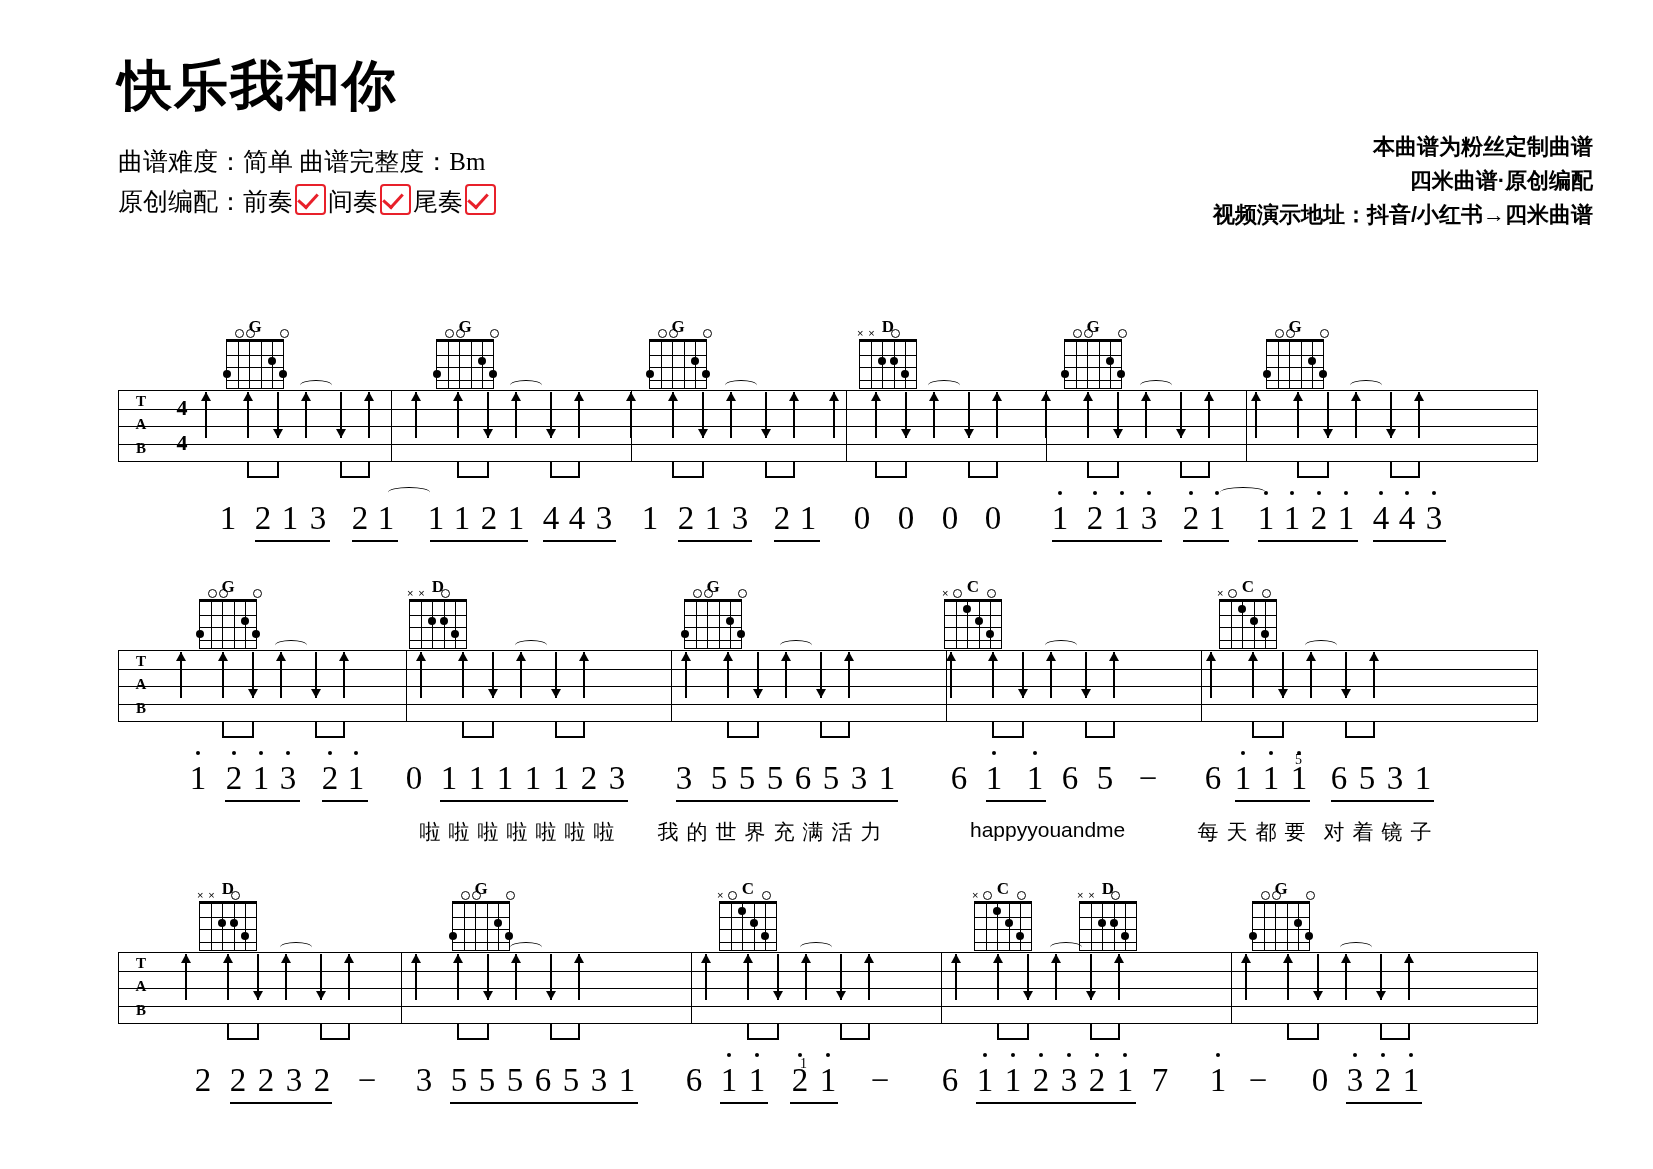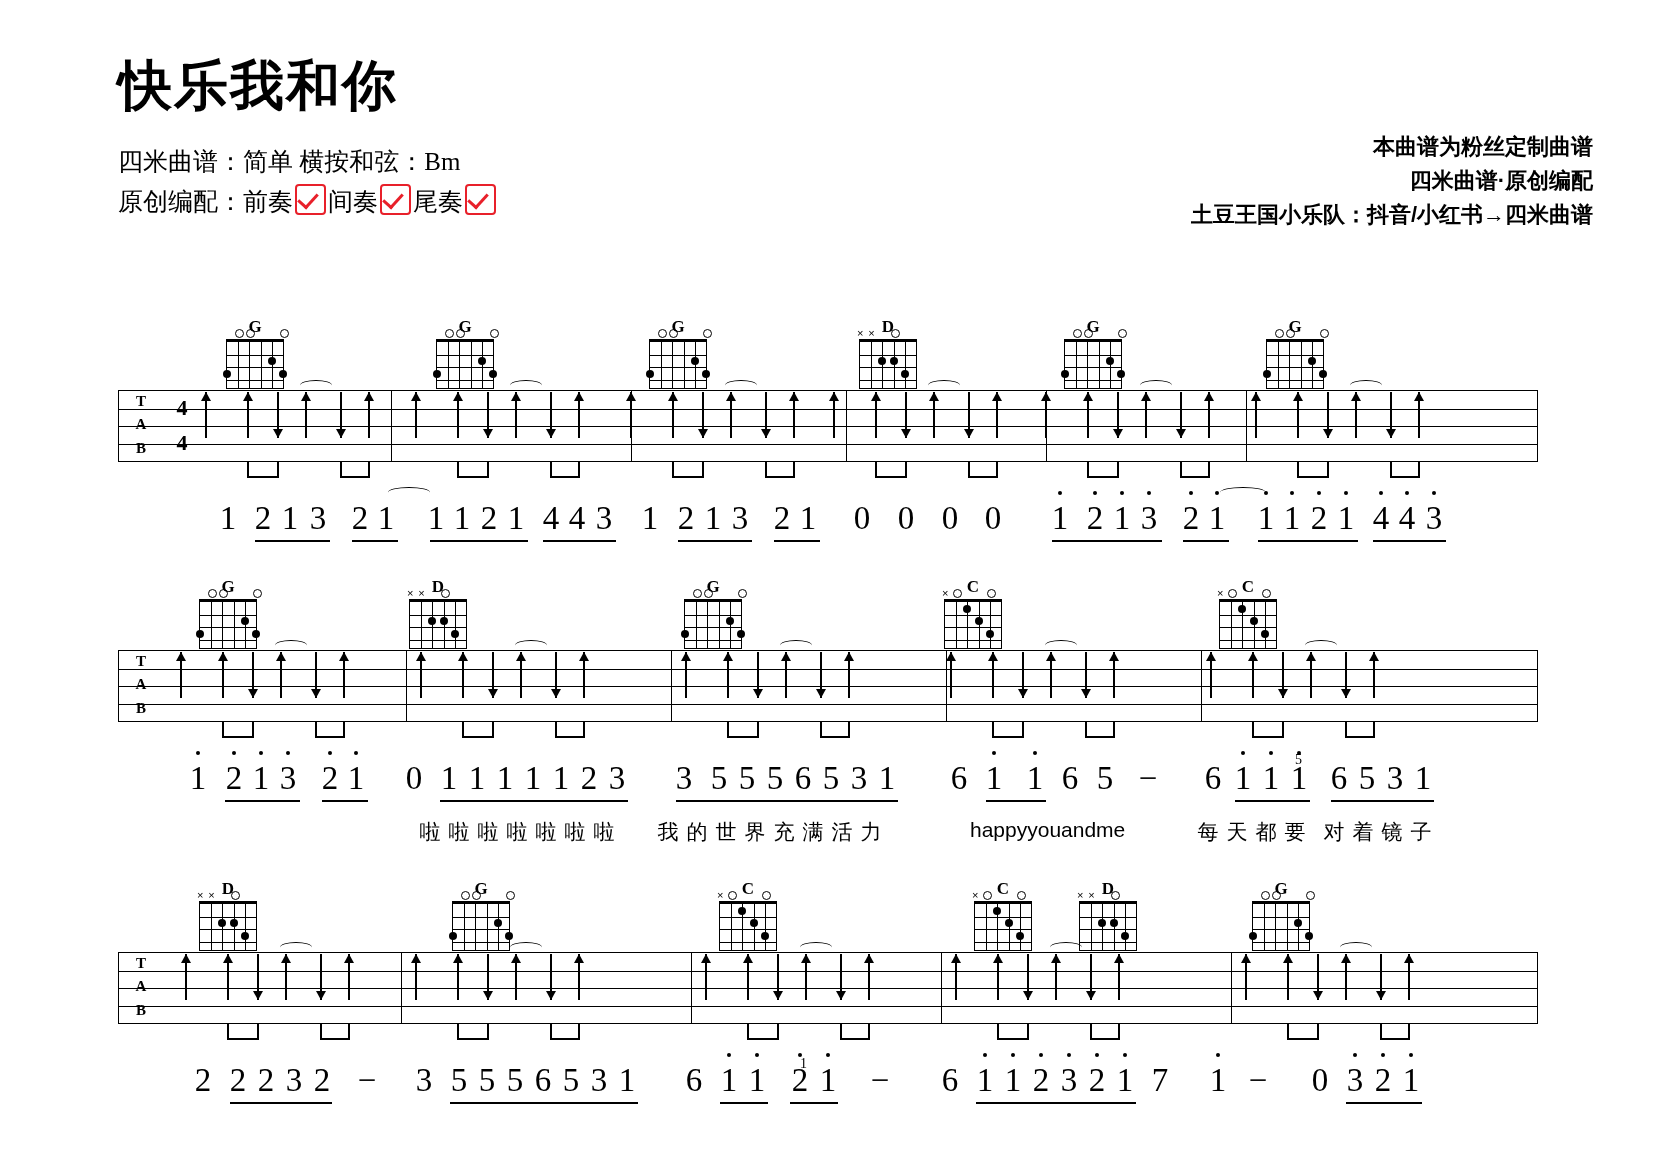--- a/index.html
+++ b/index.html
@@ -100,30 +100,30 @@
   .small5{position:absolute;font-size:14px;}
 </style>
 </head>
 <body>
 
 <div class="sheet">
 
   <div class="title">快乐我和你</div>
 
   <div class="meta">
-    <div class="row">四米曲谱：简单 横按和弦：Bm</div>
+    <div class="row">曲谱难度：简单 曲谱完整度：Bm</div>
     <div class="row">
       <span>原创编配：</span><span>前奏</span><span class="check"></span><span>间奏</span><span class="check"></span><span>尾奏</span><span class="check"></span>
     </div>
   </div>
 
   <div class="credits">
     <div>本曲谱为粉丝定制曲谱</div>
     <div>四米曲谱·原创编配</div>
-    <div>土豆王国小乐队：抖音/小红书→四米曲谱</div>
+    <div>视频演示地址：抖音/小红书→四米曲谱</div>
   </div>
 
   <div id="systems">
       <div class="system" style="top: 0px; height: 560px;">
         <div class="chordbox" style="left: 222px; top: 318px;">
           <div class="cname">G</div>
           <div class="grid">
             <div class="v" style="left: 11.2px;"></div>
             <div class="v" style="left: 22.4px;"></div>
             <div class="v" style="left: 33.6px;"></div>

